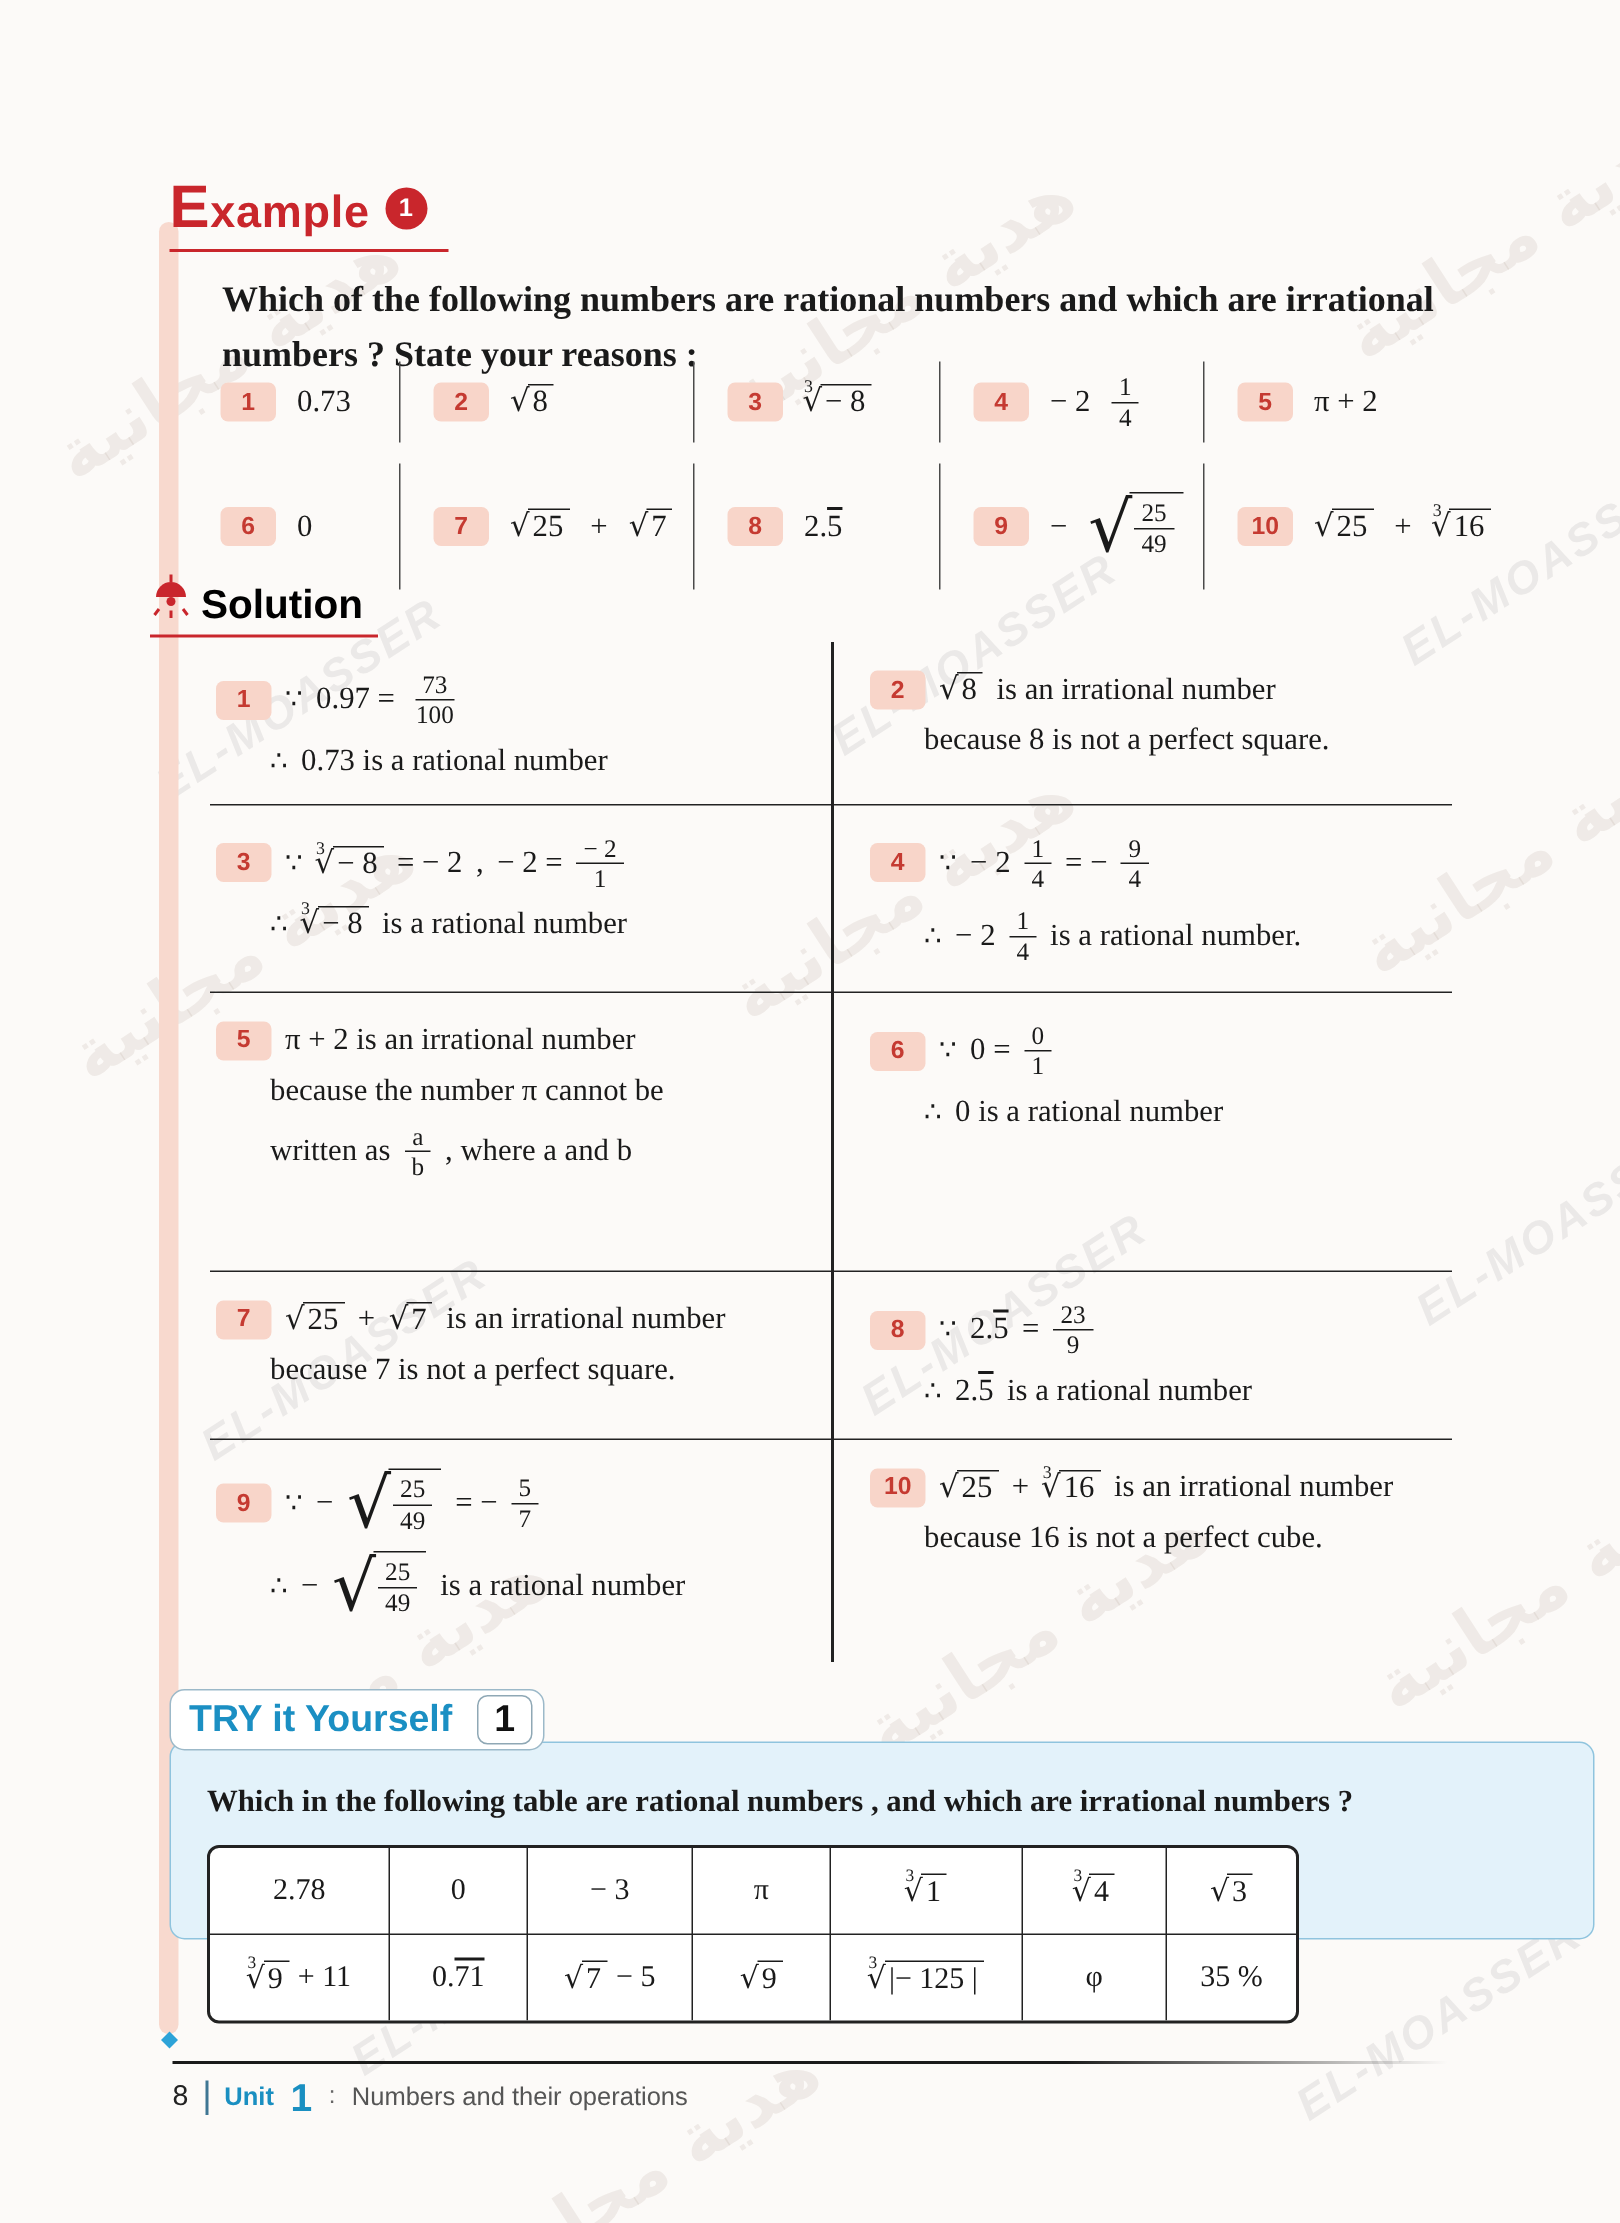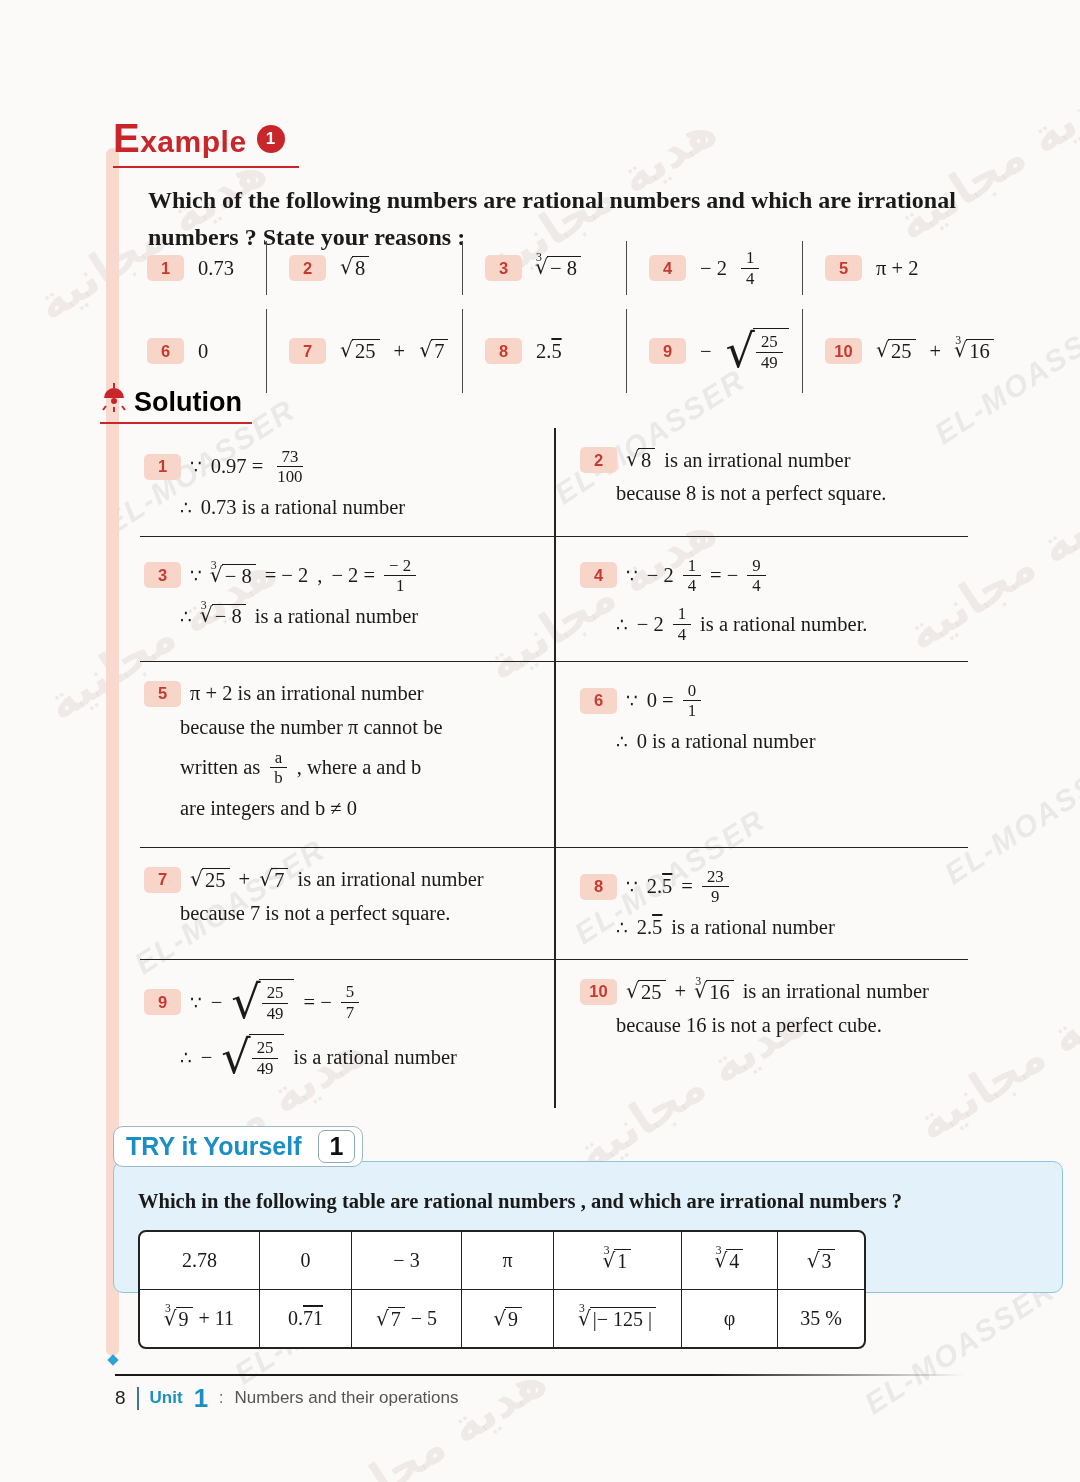--- a/index.html
+++ b/index.html
@@ -312,23 +312,20 @@
           <span>because the number π cannot be</span>
         </div>
       <div class="sline indent">
         <span>written as</span>
         <span class="frac">
             <span class="num">a</span>
             <span class="den">b</span>
           </span>
         <span>, where a and b</span>
       </div>
-      <div class="sline indent">
-          <span>are integers and b ≠ 0</span>
-        </div>
     </div>
     <div class="sol-cell right h3 rowline">
       <div class="sline">
         <span class="badge">6</span>
         <span class="sym">∵</span>
         <span>0 =</span>
         <span class="frac">
             <span class="num">0</span>
             <span class="den">1</span>
           </span>

